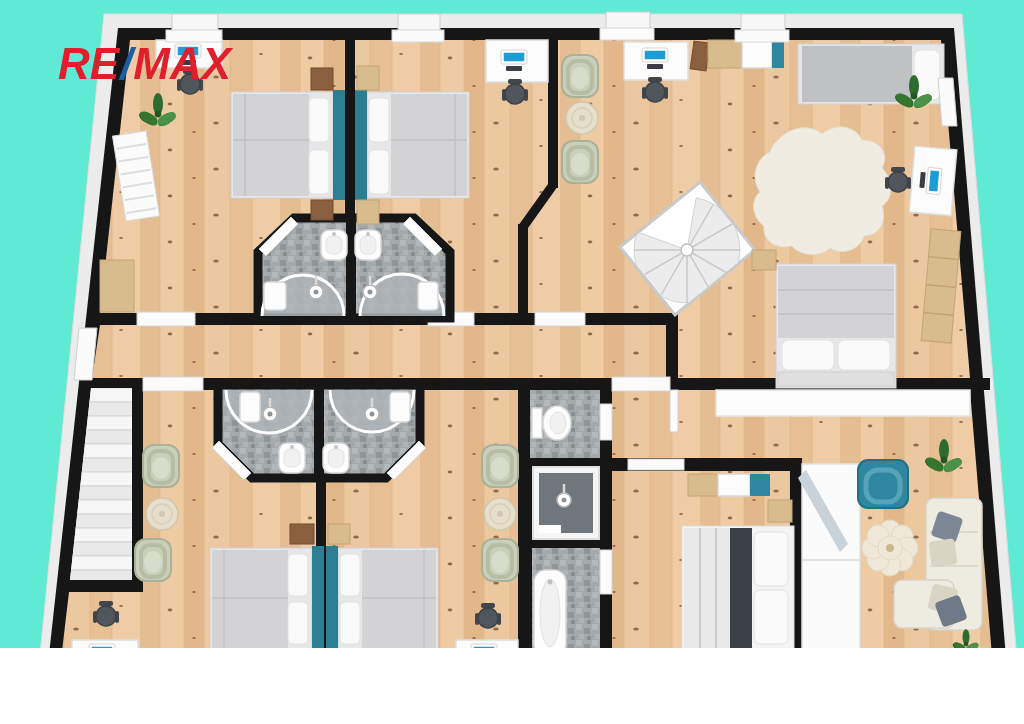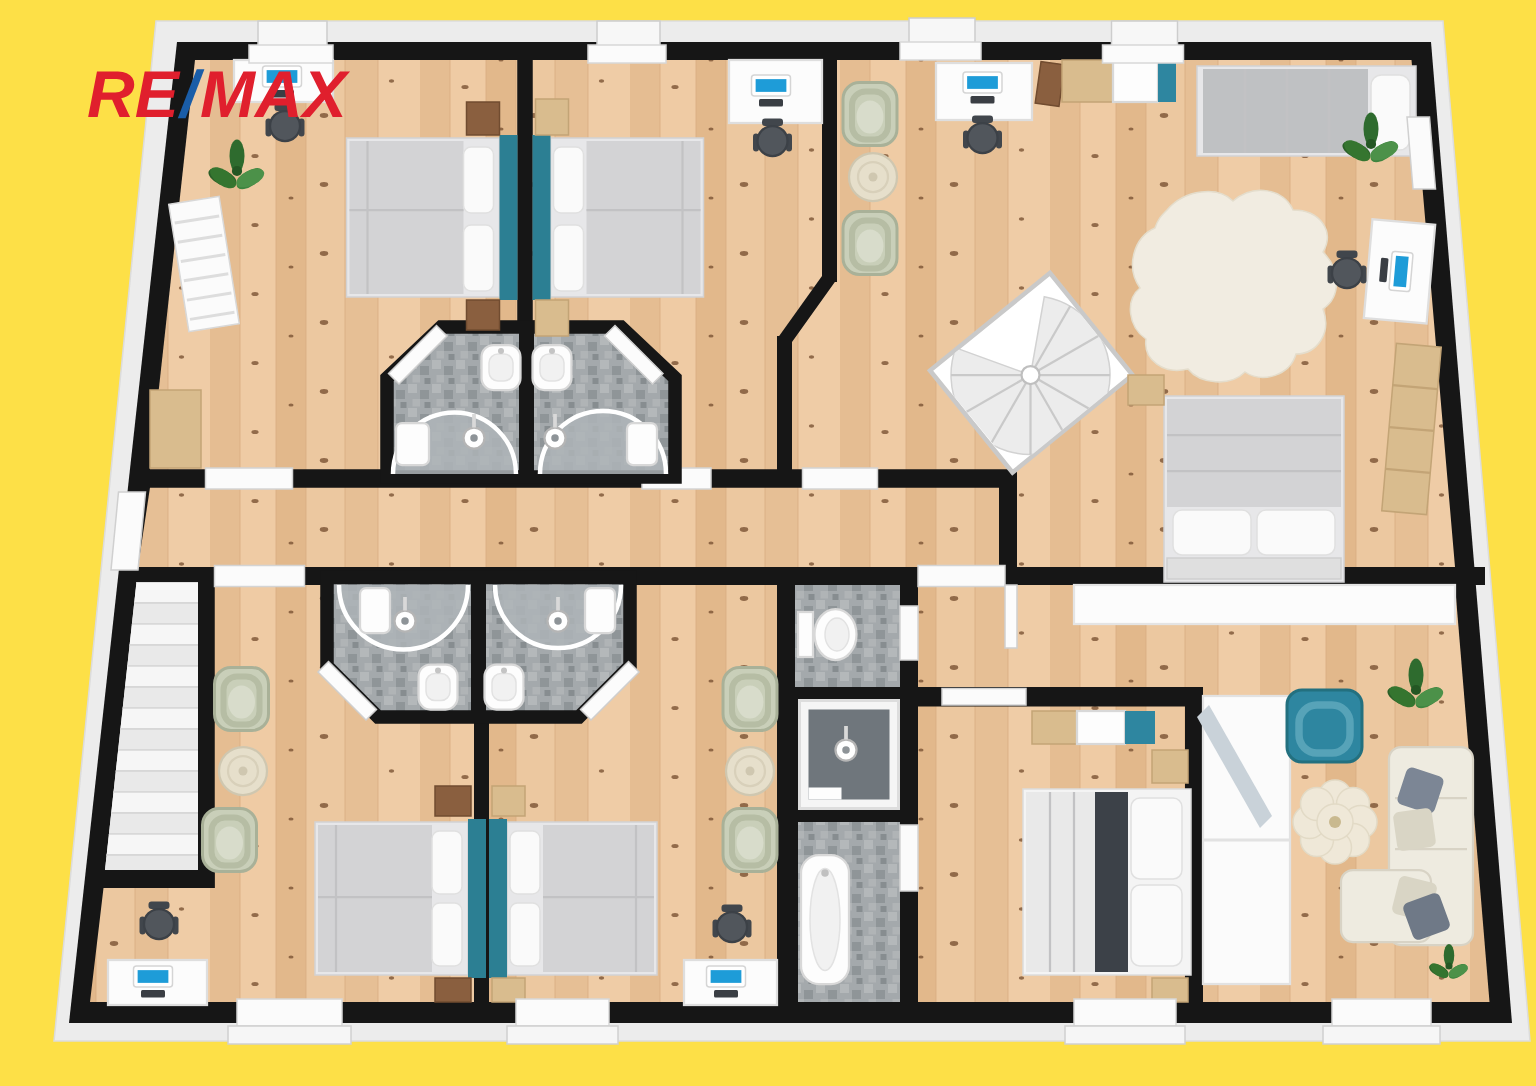--- a/index.html
+++ b/index.html
@@ -1,16 +1,16 @@
 <!DOCTYPE html>
 <html style="--logo_red: #E01F2D; --logo_blue: #1A5DA8; --wall: #161616; --floor_wood: #E9C49B; --tile_gray: #A4A9AC; --accent_teal: #2E86A0; --headboard_teal: #2C7F93; --screen_blue: #1E9CD8; --plant_green: #3E7D3A; --sofa_cream: #EEEBE0;"><head>
 <meta charset="utf-8">
 <style>
   html,body{margin:0;padding:0;background:#fff;}
-  .stage{position:relative;width:1024px;height:724px;background:#fde047;overflow:hidden;
+  .stage{position:relative;width:1024px;height:648px;background:#5eead4;overflow:hidden;
          font-family:"Liberation Sans", sans-serif;}
   .plan-svg{position:absolute;left:0;top:0;}
   .logo{position:absolute;left:58px;top:42px;z-index:5;
         font-family:"Liberation Sans", sans-serif;
         font-weight:800;font-style:italic;font-size:44px;letter-spacing:0px;
         user-select:none;line-height:1;}
   .logo .red{color:var(--logo_red,#E01F2D);}
   .logo .blue{color:var(--logo_blue,#1A5DA8);padding:0 1px;}
   
   .wall{fill:var(--wall,#161616);}

